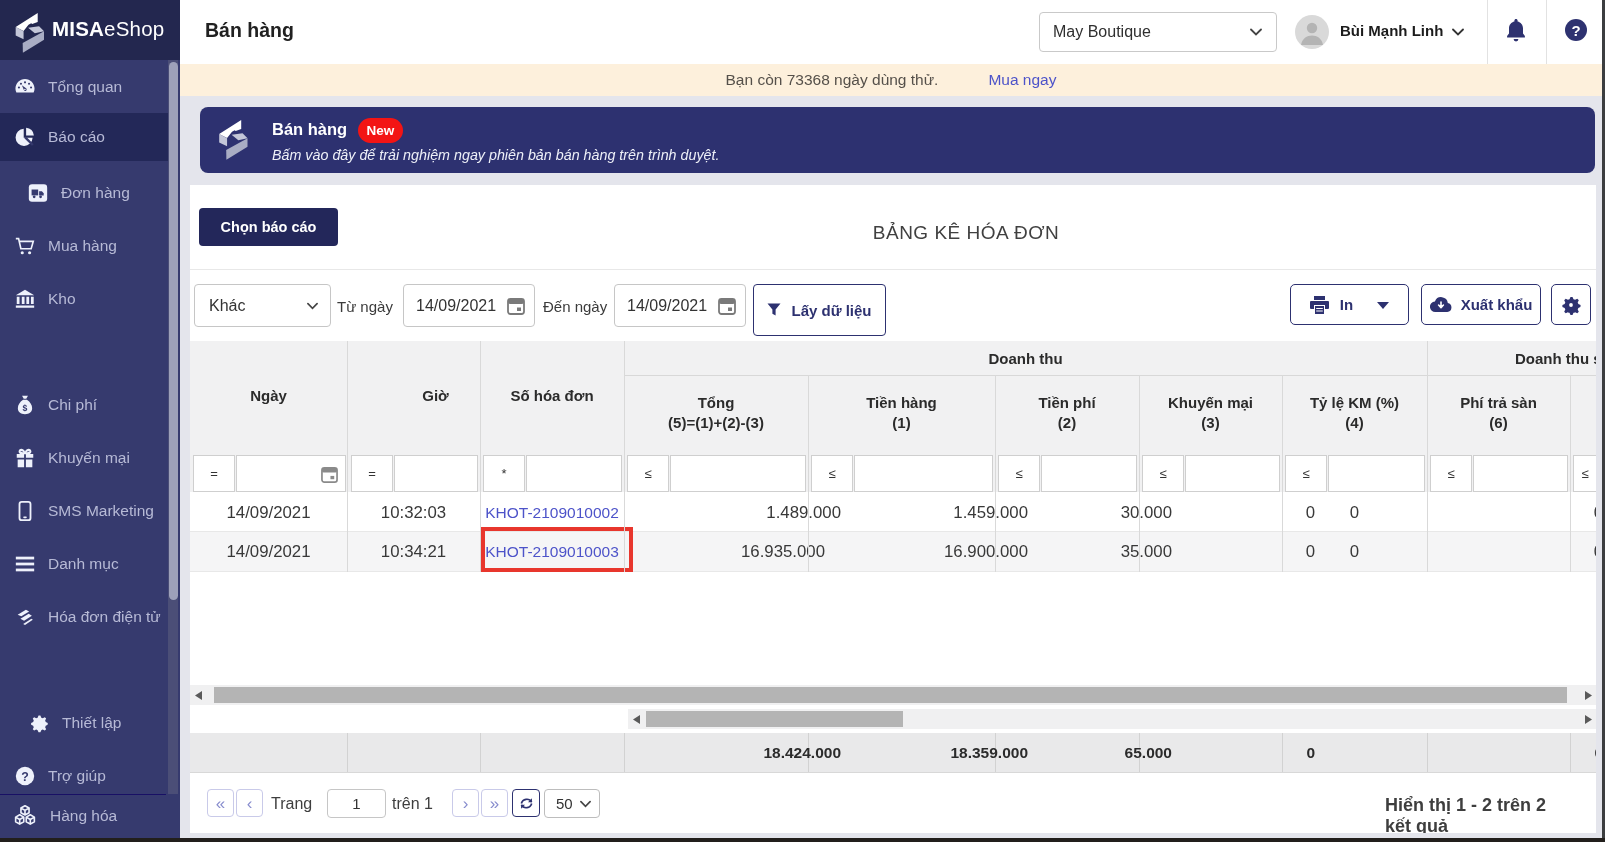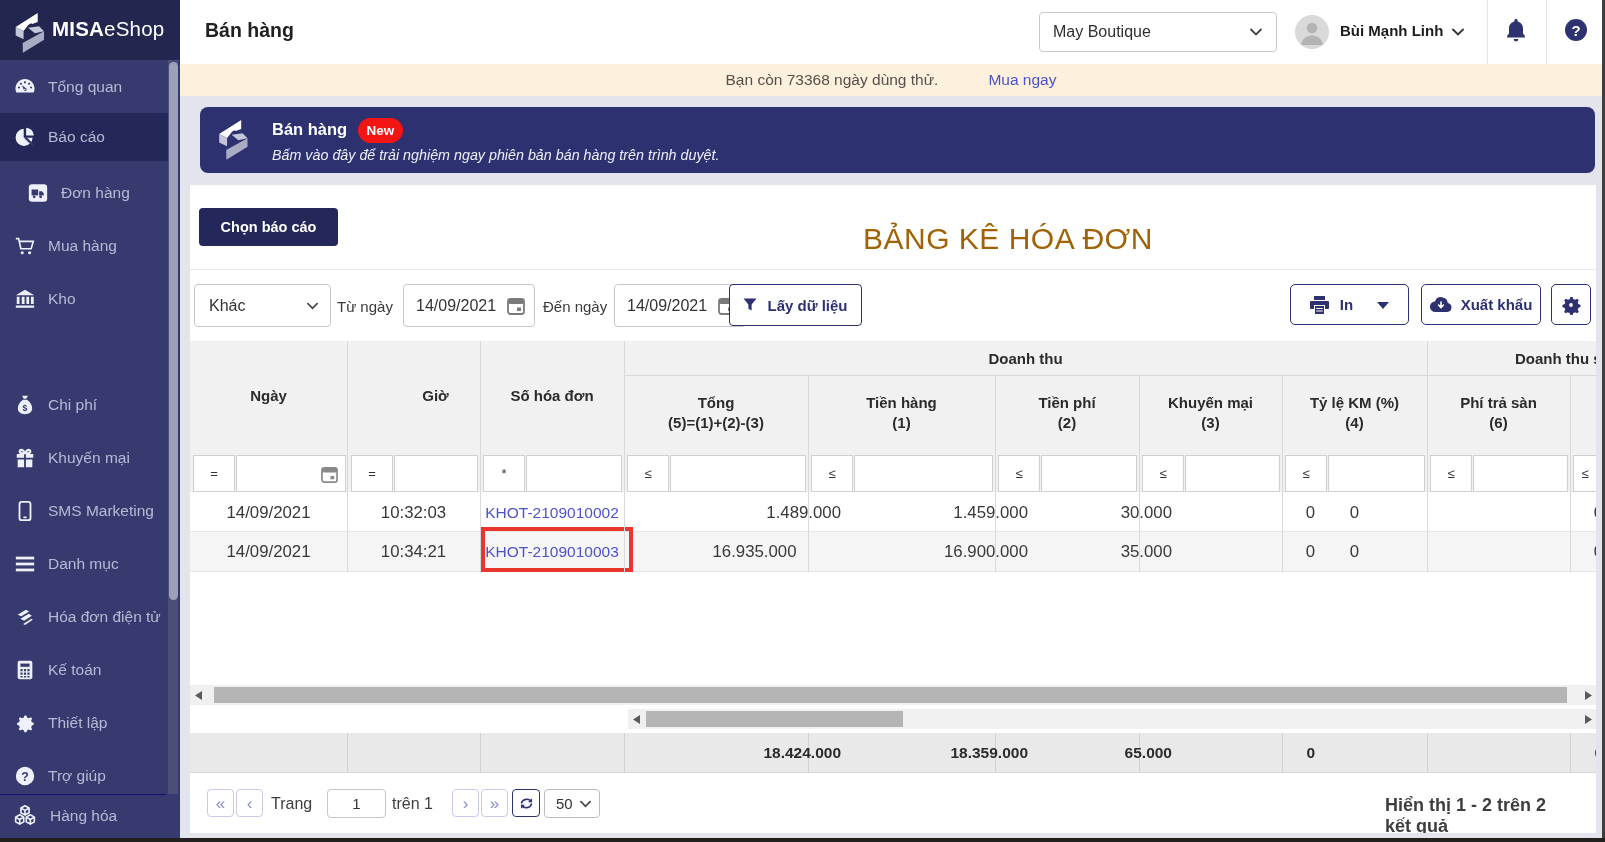--- a/index.html
+++ b/index.html
@@ -38,21 +38,21 @@
   #banner { position:absolute; left:200px; top:107px; width:1395px; height:66px; background:#2d3170; border-radius:8px; }
   #banner .btitle { position:absolute; left:72px; top:13px; color:#fff; font-size:16.5px; font-weight:bold; }
   #banner .newpill { position:absolute; left:158px; top:11px; width:45px; height:25px; background:#f31414;
             border-radius:13px; color:#fff; font-size:13.5px; font-weight:bold; display:flex; align-items:center; justify-content:center; }
   #banner .bsub { position:absolute; left:72px; top:40px; color:#eef0f8; font-size:14.3px; font-style:italic; }
 
   
   #card { position:absolute; left:190px; top:185px; width:1406px; height:648px; background:#fff; overflow:hidden; }
   #btnchoose { position:absolute; left:9px; top:23px; width:139px; height:38px; background:#23275a; border-radius:4px;
                color:#fff; font-size:14.5px; font-weight:bold; display:flex; align-items:center; justify-content:center; }
-  #rpttitle { position:absolute; left:673px; top:37px; width:206px; text-align:center; font-size:30px; color:#a16207; letter-spacing:0.5px; white-space:nowrap; }
+  #rpttitle { position:absolute; left:673px; top:37px; width:206px; text-align:center; font-size:19px; color:#404040; letter-spacing:0.5px; white-space:nowrap; }
   .hline { position:absolute; left:0; width:1406px; height:1px; background:#e8e8e8; }
 
   
   .fsel { position:absolute; border:1px solid #c6c6c6; border-radius:4px; background:#fff; display:flex; align-items:center;
           font-size:16px; color:#333; }
   .flabel { position:absolute; font-size:15px; color:#3b3b3b; }
   .obtn { position:absolute; border:1.5px solid #2d3170; border-radius:4px; background:#fff; display:flex;
           align-items:center; justify-content:center; color:#2d3170; font-size:15px; font-weight:bold; }
 
   
@@ -166,39 +166,21 @@
   <div class="navitem" style="top:590px;">
     <svg class="ic" viewBox="0 0 24 24">
         <g fill="#eef1fb">
           <path d="M4 9.5 13 4l3.5 2L8 11.3z"></path>
           <path d="M7 13 16 7.5l3.5 2L11 15z" transform="translate(0 1)"></path>
           <path d="M10 17.5 19 12l1.5 1L12 18.8z" transform="translate(0 2)"></path>
         </g>
       </svg>
     <span class="tx">Hóa đơn điện tử</span>
   </div>
-  <div class="navitem" style="top:643px;">
-    <svg class="ic" viewBox="0 0 24 24">
-        <rect x="4" y="2" width="16" height="20" rx="2" fill="#eef1fb"></rect>
-        <rect x="7" y="5" width="10" height="3.5" fill="#363a6e"></rect>
-        <g fill="#363a6e">
-          <rect x="7" y="11" width="2.4" height="2.4"></rect>
-          <rect x="10.8" y="11" width="2.4" height="2.4"></rect>
-          <rect x="14.6" y="11" width="2.4" height="2.4"></rect>
-          <rect x="7" y="14.8" width="2.4" height="2.4"></rect>
-          <rect x="10.8" y="14.8" width="2.4" height="2.4"></rect>
-          <rect x="14.6" y="14.8" width="2.4" height="2.4"></rect>
-          <rect x="7" y="18.6" width="2.4" height="1.6"></rect>
-          <rect x="10.8" y="18.6" width="2.4" height="1.6"></rect>
-          <rect x="14.6" y="18.6" width="2.4" height="1.6"></rect>
-        </g>
-      </svg>
-    <span class="tx">Kế toán</span>
-  </div>
-  <div class="navitem" style="top:696px;">
+  <div class="navitem" style="top:696px;padding-left:14px;">
     <svg class="ic" viewBox="0 0 24 24">
         <path fill="#eef1fb" d="M12 8.2a3.8 3.8 0 1 0 0 7.6 3.8 3.8 0 0 0 0-7.6zm9.4 5.8.2-2-2.3-1c-.1-.6-.3-1.1-.6-1.6l1.1-2.2-1.5-1.5-2.2 1.1c-.5-.3-1-.5-1.6-.6l-1-2.3h-2l-1 2.3c-.6.1-1.1.3-1.6.6L6.7 5.7 5.2 7.2l1.1 2.2c-.3.5-.5 1-.6 1.6l-2.3 1v2l2.3 1c.1.6.3 1.1.6 1.6l-1.1 2.2 1.5 1.5 2.2-1.1c.5.3 1 .5 1.6.6l1 2.3h2l1-2.3c.6-.1 1.1-.3 1.6-.6l2.2 1.1 1.5-1.5-1.1-2.2c.3-.5.5-1 .6-1.6l2.1-1z"></path>
       </svg>
     <span class="tx">Thiết lập</span>
   </div>
   <div class="navitem" style="top:749px;">
     <svg class="ic" viewBox="0 0 24 24">
         <circle cx="12" cy="12" r="10" fill="#eef1fb"></circle>
         <text x="12" y="17" font-size="13.5" font-weight="bold" fill="#363a6e" text-anchor="middle" font-family="Liberation Sans">?</text>
       </svg>
@@ -286,21 +268,21 @@
       </svg>
   </div>
   <div class="flabel" style="left:353px; top:113px;">Đến ngày</div>
   <div class="fsel" style="left:424px; top:99px; width:132px; height:43px; padding-left:12px;">14/09/2021
     <svg style="position:absolute; right:9px; top:12px;" width="18" height="18" viewBox="0 0 18 18">
         <rect x="1" y="2" width="16" height="15" rx="2.5" fill="none" stroke="#7a7a7a" stroke-width="1.8"></rect>
         <rect x="1" y="2" width="16" height="5" rx="2" fill="#7a7a7a"></rect>
         <rect x="10" y="10.5" width="4" height="3.5" fill="#7a7a7a"></rect>
       </svg>
   </div>
-  <div class="obtn" style="left:539px; top:99px; width:133px; height:42px;">
+  <div class="obtn" style="left:563px; top:99px; width:133px; height:52px;">
     <svg width="14" height="14" viewBox="0 0 14 14" style="margin-right:10px;">
         <path fill="#2d3170" d="M0.5 0.5h13L8.6 6.4v6.2L5.4 10.8V6.4z"></path>
       </svg>Lấy dữ liệu
   </div>
   <div class="obtn" style="left:1100px; top:99px; width:119px; height:41px; border-radius:5px;">
     <svg width="19" height="18" viewBox="0 0 19 18" style="margin-right:11px;">
         <path fill="#2d3170" d="M4 0h11v4H4z"></path>
         <path fill="#2d3170" d="M1 5h17a1 1 0 0 1 1 1v6a1 1 0 0 1-1 1h-3v-4H4v4H1a1 1 0 0 1-1-1V6a1 1 0 0 1 1-1z"></path>
         <path fill="#2d3170" d="M5 10h9v8H5z"></path>
         <path fill="#fff" d="M6.2 12h6.6v1H6.2zm0 2.5h6.6v1H6.2z"></path>
@@ -373,21 +355,21 @@
   <div class="dcell lnk" style="left:290px; top:318px; width:144px;">KHOT-2109010002</div>
   <div class="dcell num" style="left:434px; top:318px; width:173px;">1.489.000</div>
   <div class="dcell num" style="left:618px; top:318px; width:176px;">1.459.000</div>
   <div class="dcell num" style="left:805px; top:318px; width:133px;">30.000</div>
   <div class="dcell num" style="left:949px; top:318px; width:132px;">0</div>
   <div class="dcell" style="left:1092px; top:318px; width:145px; text-align:center;">0</div>
   <div class="dcell num" style="left:1237px; top:318px; width:132px;">0</div>
   <div class="dcell" style="left:0px; top:357px; width:157px; text-align:center;">14/09/2021</div>
   <div class="dcell" style="left:157px; top:357px; width:133px; text-align:center;">10:34:21</div>
   <div class="dcell lnk" style="left:290px; top:357px; width:144px;">KHOT-2109010003</div>
-  <div class="dcell num" style="left:434px; top:357px; width:173px;text-align:center;">16.935.000</div>
+  <div class="dcell num" style="left:418px; top:357px; width:173px;">16.935.000</div>
   <div class="dcell num" style="left:618px; top:357px; width:176px;">16.900.000</div>
   <div class="dcell num" style="left:805px; top:357px; width:133px;">35.000</div>
   <div class="dcell num" style="left:949px; top:357px; width:132px;">0</div>
   <div class="dcell" style="left:1092px; top:357px; width:145px; text-align:center;">0</div>
   <div class="dcell num" style="left:1237px; top:357px; width:132px;">0</div>
 
   <div class="abs" style="left:291px; top:342px; width:152px; height:45px; border:4px solid #e8362d;"></div>
 
   <div class="vline" style="left:157px; top:156px; height:231px;"></div>
   <div class="vline" style="left:290px; top:156px; height:231px;"></div>

